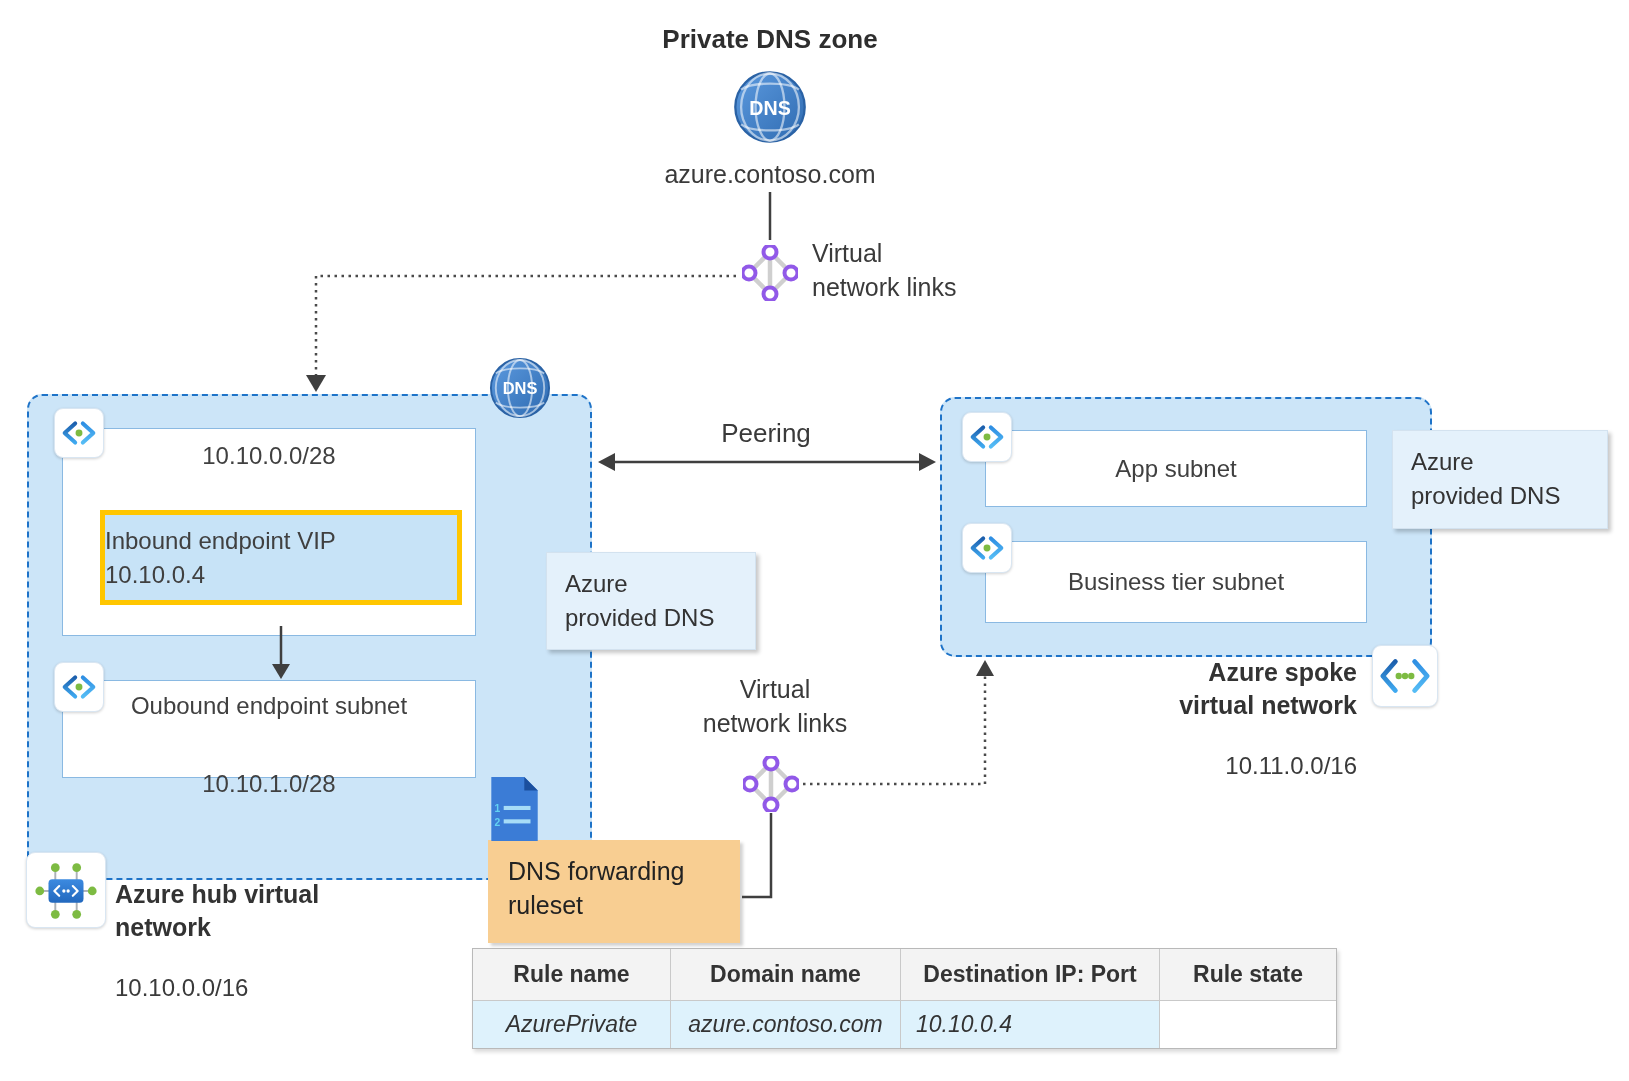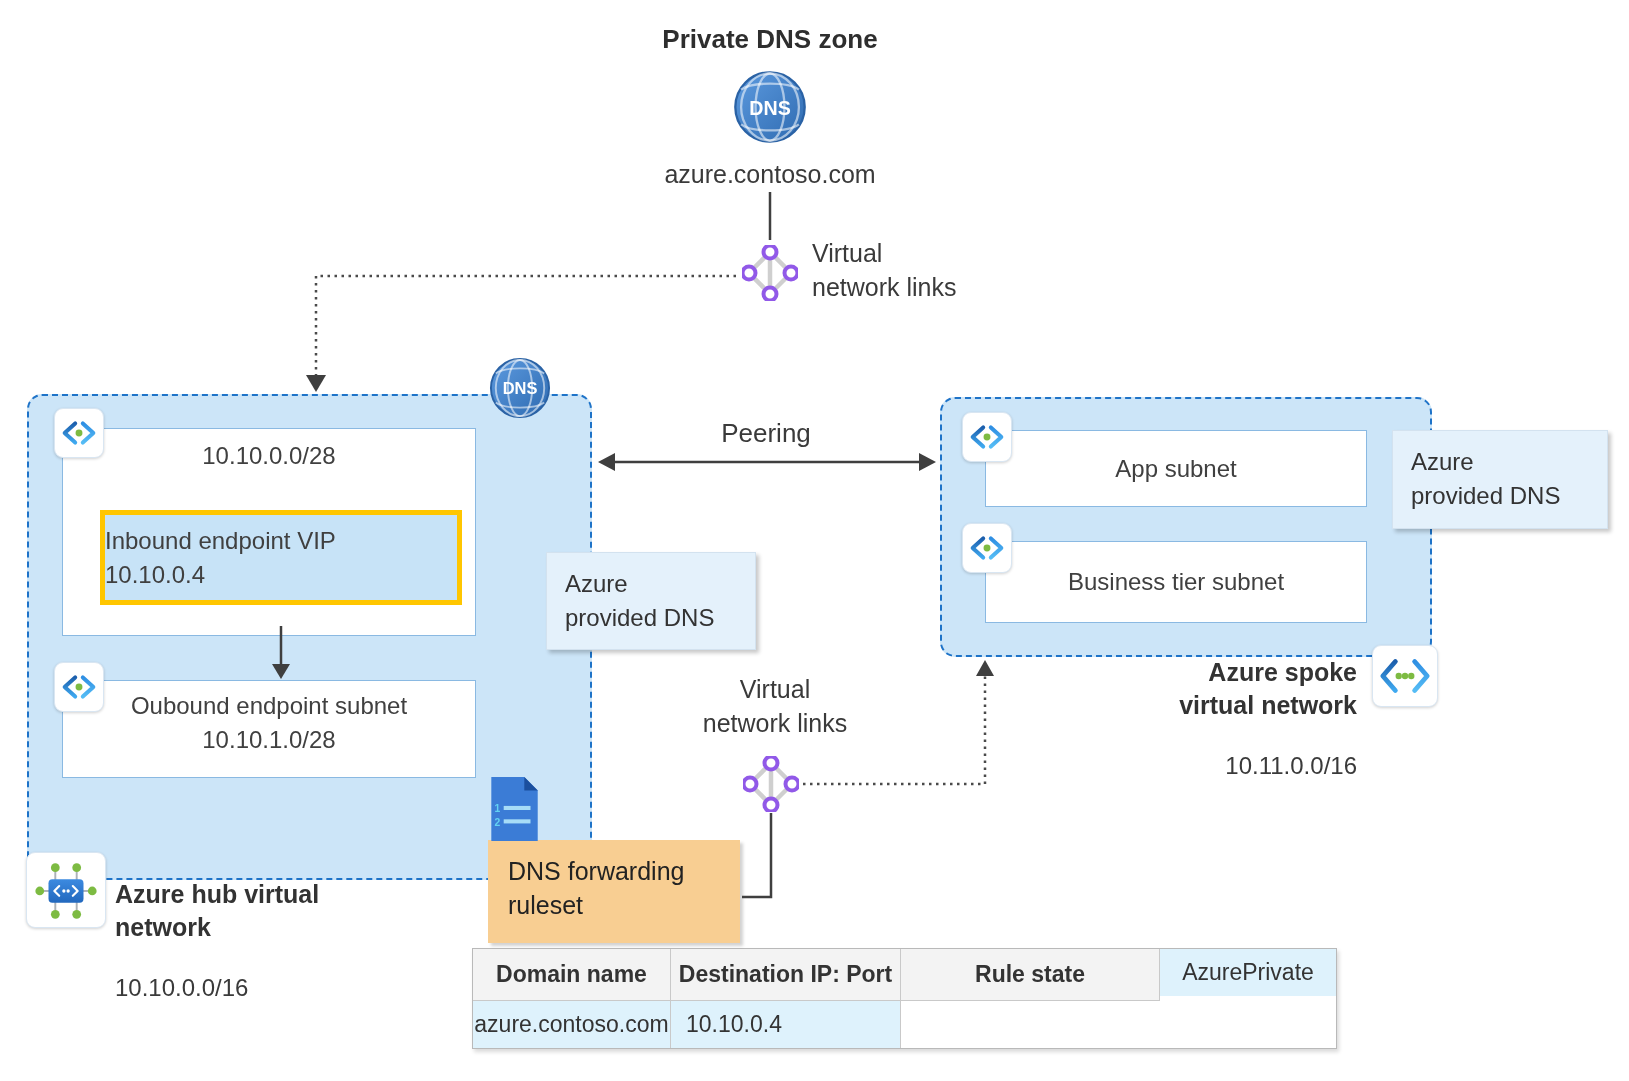--- a/index.html
+++ b/index.html
@@ -52,21 +52,21 @@
     position:absolute;left:472px;top:948px;z-index:2;display:grid;
     grid-template-columns:198px 230px 259px 176px;
     border:1px solid #b9b9b9;box-shadow:2px 3px 4px rgba(0,0,0,.15);background:#fff;
   }
   .rule-table .cell{
     display:flex;align-items:center;font-size:23px;color:#333;
     border-right:1px solid #c9c9c9;box-sizing:border-box;
   }
   .rule-table .cell:nth-child(4n){border-right:none;}
   .rule-table .th{height:52px;background:#f3f3f3;font-weight:bold;justify-content:center;border-bottom:1px solid #c9c9c9;}
-  .rule-table .td{height:47px;background:#def2fc;}
+  .rule-table .td{height:47px;background:#def2fc;font-style:italic;}
   .rule-table .td.c{justify-content:center;}
   .rule-table .td.l{justify-content:flex-start;padding-left:15px;}
   .rule-table .td.l2{justify-content:flex-start;padding-left:38px;}
 
   svg{display:block;}
   .overlay{position:absolute;left:0;top:0;z-index:6;pointer-events:none;}
 </style>
 </head>
 <body>
 
@@ -156,21 +156,21 @@
       <polyline points="27,13 38,23 27,33" fill="none" stroke="url(#gradChevR)" stroke-width="4.2" stroke-linecap="round" stroke-linejoin="round"></polyline>
       <circle cx="23" cy="23" r="3.6" fill="#7dbb42"></circle>
     </svg>
   </div>
 
   <div class="vip-box" style="left:100px;top:510px;width:352px;height:85px;">
     <div class="line txt">Inbound endpoint VIP</div>
     <div class="line txt">10.10.0.4</div>
   </div>
 
-  <div class="white-box" style="left:62px;top:680px;width:412px;height:88px;padding-top:8px;">
+  <div class="white-box" style="left:62px;top:680px;width:412px;height:88px;padding-top:8px;gap:44px;">
     <div class="line txt">Oubound endpoint subnet</div>
     <div class="line txt">10.10.1.0/28</div>
   </div>
   <div class="icon-chip" style="left:54px;top:662px;width:48px;height:48px;">
     <svg viewBox="0 0 46 46" width="44" height="44">
       <polyline points="19,13 8,23 19,33" fill="none" stroke="url(#gradChevL)" stroke-width="4.2" stroke-linecap="round" stroke-linejoin="round"></polyline>
       <polyline points="27,13 38,23 27,33" fill="none" stroke="url(#gradChevR)" stroke-width="4.2" stroke-linecap="round" stroke-linejoin="round"></polyline>
       <circle cx="23" cy="23" r="3.6" fill="#7dbb42"></circle>
     </svg>
   </div>
@@ -288,20 +288,21 @@
       <text x="6" y="35" font-size="10" font-weight="bold" fill="#63d2f2">1</text>
       <text x="6" y="48" font-size="10" font-weight="bold" fill="#63d2f2">2</text>
     </svg>
   </div>
   <div class="orange-box" style="left:488px;top:840px;width:232px;height:89px;">
     <div class="line txt">DNS forwarding</div>
     <div class="line txt">ruleset</div>
   </div>
 
   <div class="rule-table">
+    <div class="cell th">Rule name</div>
     <div class="cell th">Domain name</div>
     <div class="cell th">Destination IP: Port</div>
     <div class="cell th">Rule state</div>
     <div class="cell td c">AzurePrivate</div>
     <div class="cell td c">azure.contoso.com</div>
     <div class="cell td l">10.10.0.4</div>
   </div>
 
   <svg class="overlay" width="1629" height="1081" viewBox="0 0 1629 1081">
 

